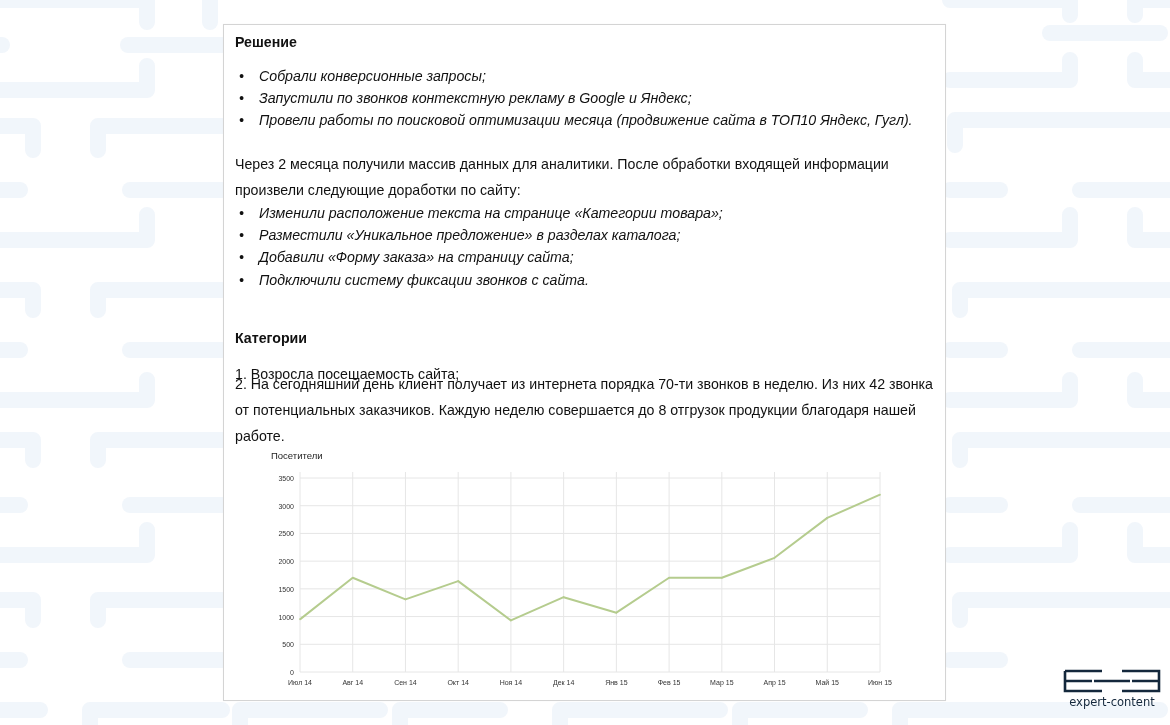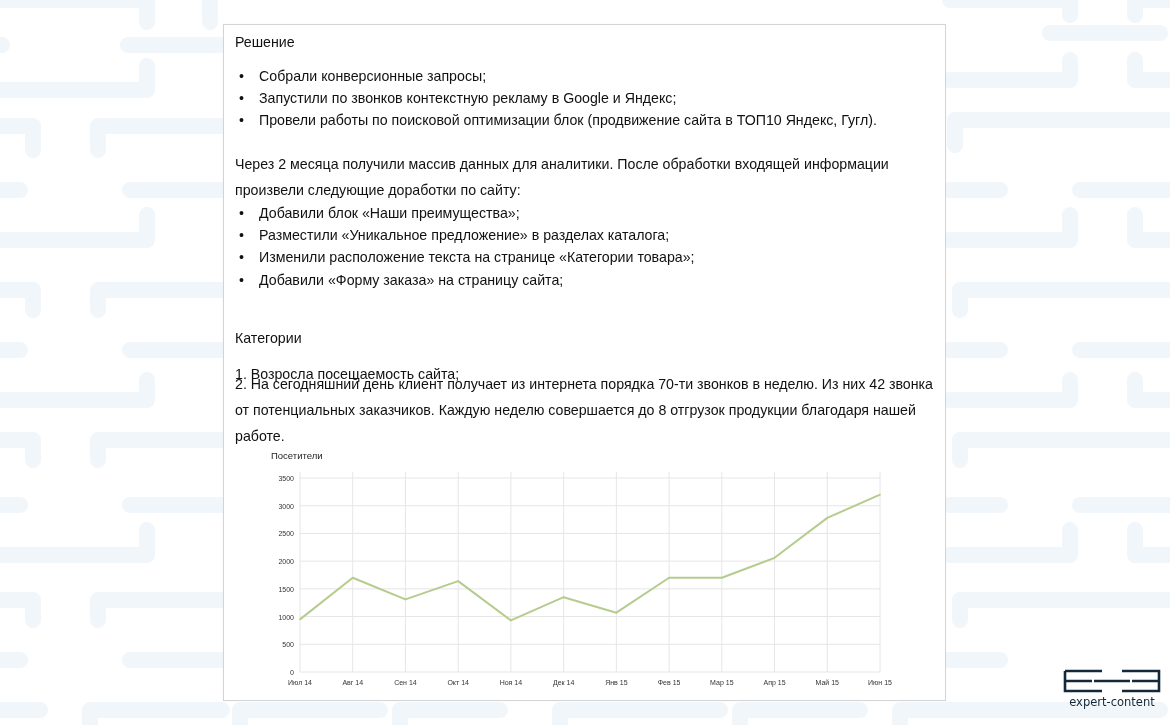--- a/index.html
+++ b/index.html
@@ -8,22 +8,22 @@
     background: #ffffff;
     font-family: "Liberation Sans", sans-serif;
   }
   .bg-pattern { position: absolute; left: 0; top: 0; width: 1170px; height: 725px; }
   .card {
     position: absolute; left: 223px; top: 24px; width: 723px; height: 677px;
     background: #fff; border: 1px solid #d4d4d4; box-sizing: border-box;
     box-shadow: 0 0 1px rgba(0,0,0,0.05);
   }
   .content { position: absolute; left: 11px; top: 0; width: 705px; color: #111; font-size: 14.2px; }
-  .h { font-weight: normal; font-size: 14.2px; position: absolute; left: 0; }
-  ul.bl { list-style: none; margin: 0; padding: 0; position: absolute; left: 0; width: 705px; }
+  .h { font-weight: bold; font-size: 14.2px; position: absolute; left: 0; }
+  ul.bl { list-style: none; margin: 0; padding: 0; position: absolute; left: 0; width: 705px; font-style: italic; }
   ul.bl li { position: relative; padding-left: 24px; height: 22.2px; line-height: 22px; white-space: nowrap; }
   ul.bl li::before { content: "•"; position: absolute; left: 4px; top: 0; }
   .para { position: absolute; left: 0; width: 705px; line-height: 26px; }
   .chart { position: absolute; left: 31px; top: 418px; width: 650px; height: 250px; }
   .chart text { font-family: "Liberation Sans", sans-serif; }
   .logo { position: absolute; left: 1062px; top: 668px; width: 100px; height: 50px; }
 </style>
 </head>
 <body>
 
@@ -85,30 +85,30 @@
   </g>
 </svg>
 
 <div class="card">
   <div class="content">
     <div class="h" style="top:9px;">Решение</div>
 
     <ul class="bl" style="top:40px;">
       <li>Собрали конверсионные запросы;</li>
       <li>Запустили по звонков контекстную рекламу в Google и Яндекс;</li>
-      <li>Провели работы по поисковой оптимизации блок (продвижение сайта в ТОП10 Яндекс, Гугл).</li>
+      <li>Провели работы по поисковой оптимизации месяца (продвижение сайта в ТОП10 Яндекс, Гугл).</li>
     </ul>
 
     <div class="para" style="top:126px;">Через 2 месяца получили массив данных для аналитики. После обработки входящей информации произвели следующие доработки по сайту:</div>
 
     <ul class="bl" style="top:177px;">
-      <li>Добавили блок «Наши преимущества»;</li>
+      <li>Изменили расположение текста на странице «Категории товара»;</li>
       <li>Разместили «Уникальное предложение» в разделах каталога;</li>
-      <li>Изменили расположение текста на странице «Категории товара»;</li>
       <li>Добавили «Форму заказа» на страницу сайта;</li>
+      <li>Подключили систему фиксации звонков с сайта.</li>
     </ul>
 
     <div class="h" style="top:305px;">Категории</div>
 
     <div class="para" style="top:336px;">1. Возросла посещаемость сайта;</div>
     <div class="para" style="top:346px;">2. На сегодняшний день клиент получает из интернета порядка 70-ти звонков в неделю. Из них 42 звонка от потенциальных заказчиков. Каждую неделю совершается до 8 отгрузок продукции благодаря нашей работе.</div>
   </div>
 
   <svg class="chart" id="chart" viewBox="0 0 650 250">
     <text id="chart-title" x="16" y="16" font-size="9.5" fill="#222">Посетители</text>

